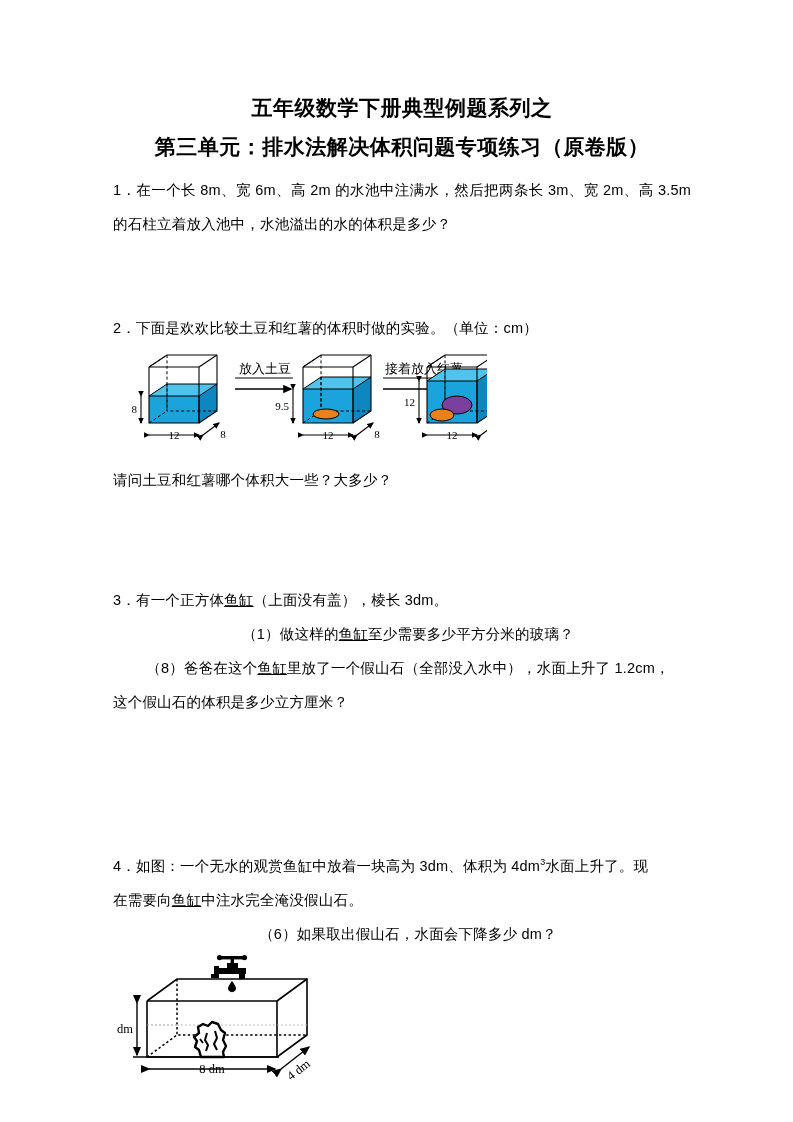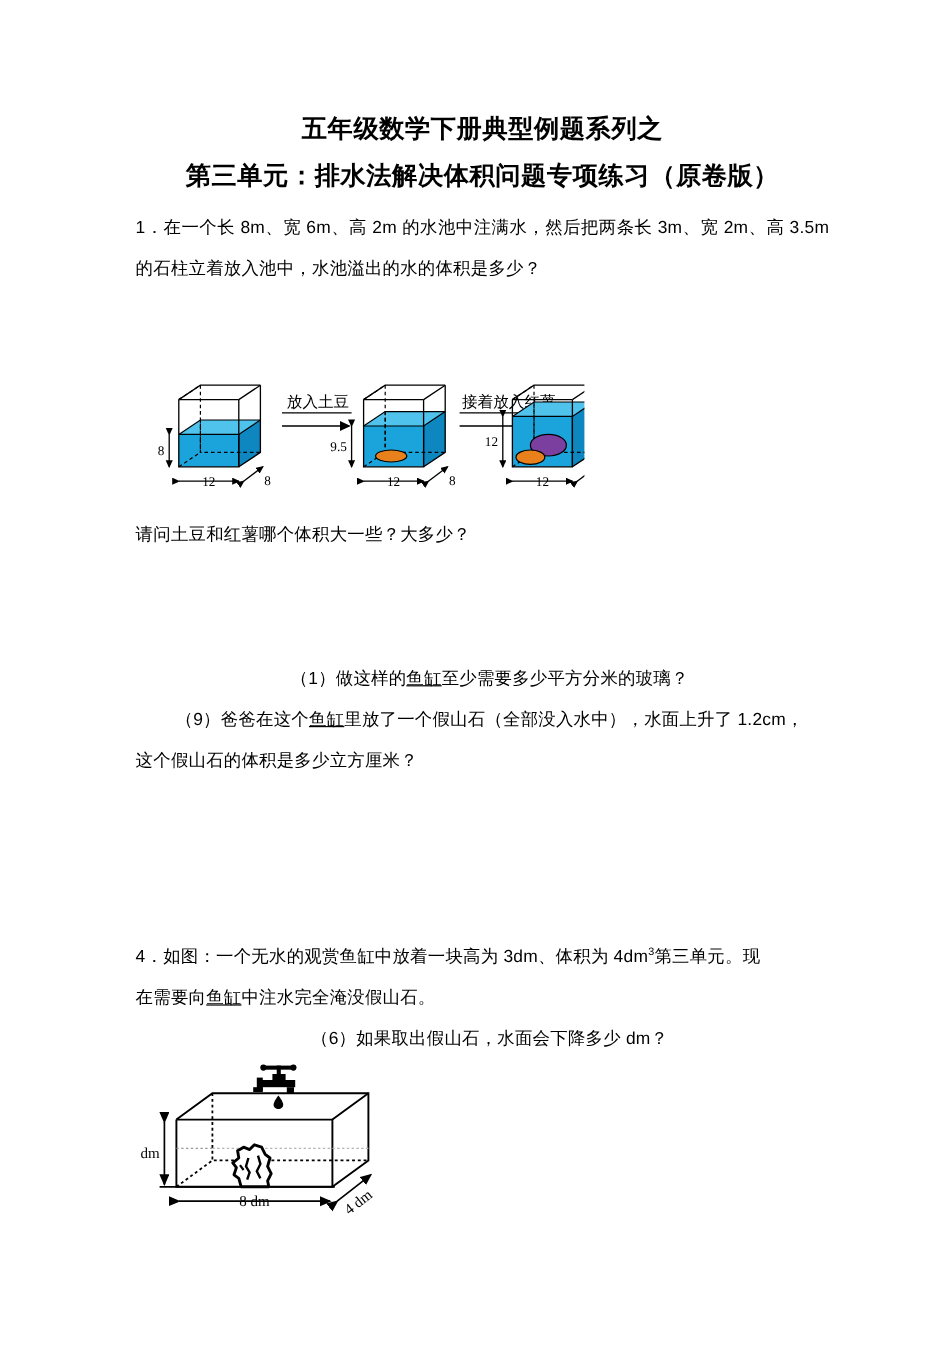--- a/index.html
+++ b/index.html
@@ -95,20 +95,21 @@
 <div class="page">
   <div class="content">
 
     <div class="title">五年级数学下册典型例题系列之</div>
     <div class="title-2">第三单元：排水法解决体积问题专项练习（原卷版）</div>
 
     <div class="q">1．在一个长 8m、宽 6m、高 2m 的水池中注满水，然后把两条长 3m、宽 2m、高 3.5m 的石柱立着放入池中，水池溢出的水的体积是多少？</div>
 
     <div class="gap-md"></div>
 
+    <div class="q">2．下面是欢欢比较土豆和红薯的体积时做的实验。（单位：cm）</div>
 
     <div class="fig-tanks">
       <svg width="360" height="108" viewBox="0 0 360 108">
         <defs>
           <marker id="ah" markerWidth="7" markerHeight="7" refX="6" refY="3.2" orient="auto">
             <path d="M0,0 L7,3.2 L0,6.4 z" fill="#000"></path>
           </marker>
           <marker id="ahs" markerWidth="6" markerHeight="6" refX="5" refY="2.7" orient="auto">
             <path d="M0,0 L6,2.7 L0,5.4 z" fill="#000"></path>
           </marker>
@@ -216,33 +217,36 @@
           <line x1="354" y1="84" x2="370" y2="72" stroke="#000" stroke-width="1.1" marker-start="url(#ahs)" marker-end="url(#ahs)"></line>
           <text class="lbl" x="374" y="87" font-size="11" text-anchor="middle">8</text>
         </g>
       </svg>
     </div>
 
     <div class="q-cont">请问土豆和红薯哪个体积大一些？大多少？</div>
 
     <div class="gap-lg"></div>
 
+    <div class="q">
+      <span>3．有一个正方体</span><span class="u">鱼缸</span><span>（上面没有盖），棱长 3dm。</span>
+    </div>
     <div class="q-sub">
       <span>（1）做这样的</span><span class="u">鱼缸</span><span>至少需要多少平方分米的玻璃？</span>
     </div>
     <div class="q-sub">
-      <span>（9）爸爸在这个</span><span class="u">鱼缸</span><span>里放了一个假山石（全部没入水中），水面上升了 1.2cm，</span>
+      <span>（8）爸爸在这个</span><span class="u">鱼缸</span><span>里放了一个假山石（全部没入水中），水面上升了 1.2cm，</span>
     </div>
     <div class="q-cont">这个假山石的体积是多少立方厘米？</div>
 
     <div class="gap-lg"></div>
     <div class="gap-sm"></div>
 
     <div class="q">
-      <span>4．如图：一个无水的观赏鱼缸中放着一块高为 3dm、体积为 4dm</span><sup>3</sup><span>第三单元。现</span>
+      <span>4．如图：一个无水的观赏鱼缸中放着一块高为 3dm、体积为 4dm</span><sup>3</sup><span>水面上升了。现</span>
     </div>
     <div class="q-cont">
       <span>在需要向</span><span class="u">鱼缸</span><span>中注水完全淹没假山石。</span>
     </div>
     <div class="q-sub">（6）如果取出假山石，水面会下降多少 dm？</div>
 
     <div class="fig-tank2">
       <svg width="230" height="132" viewBox="0 0 230 132">
         <defs>
           <marker id="bh" markerWidth="7" markerHeight="7" refX="6" refY="3" orient="auto">

